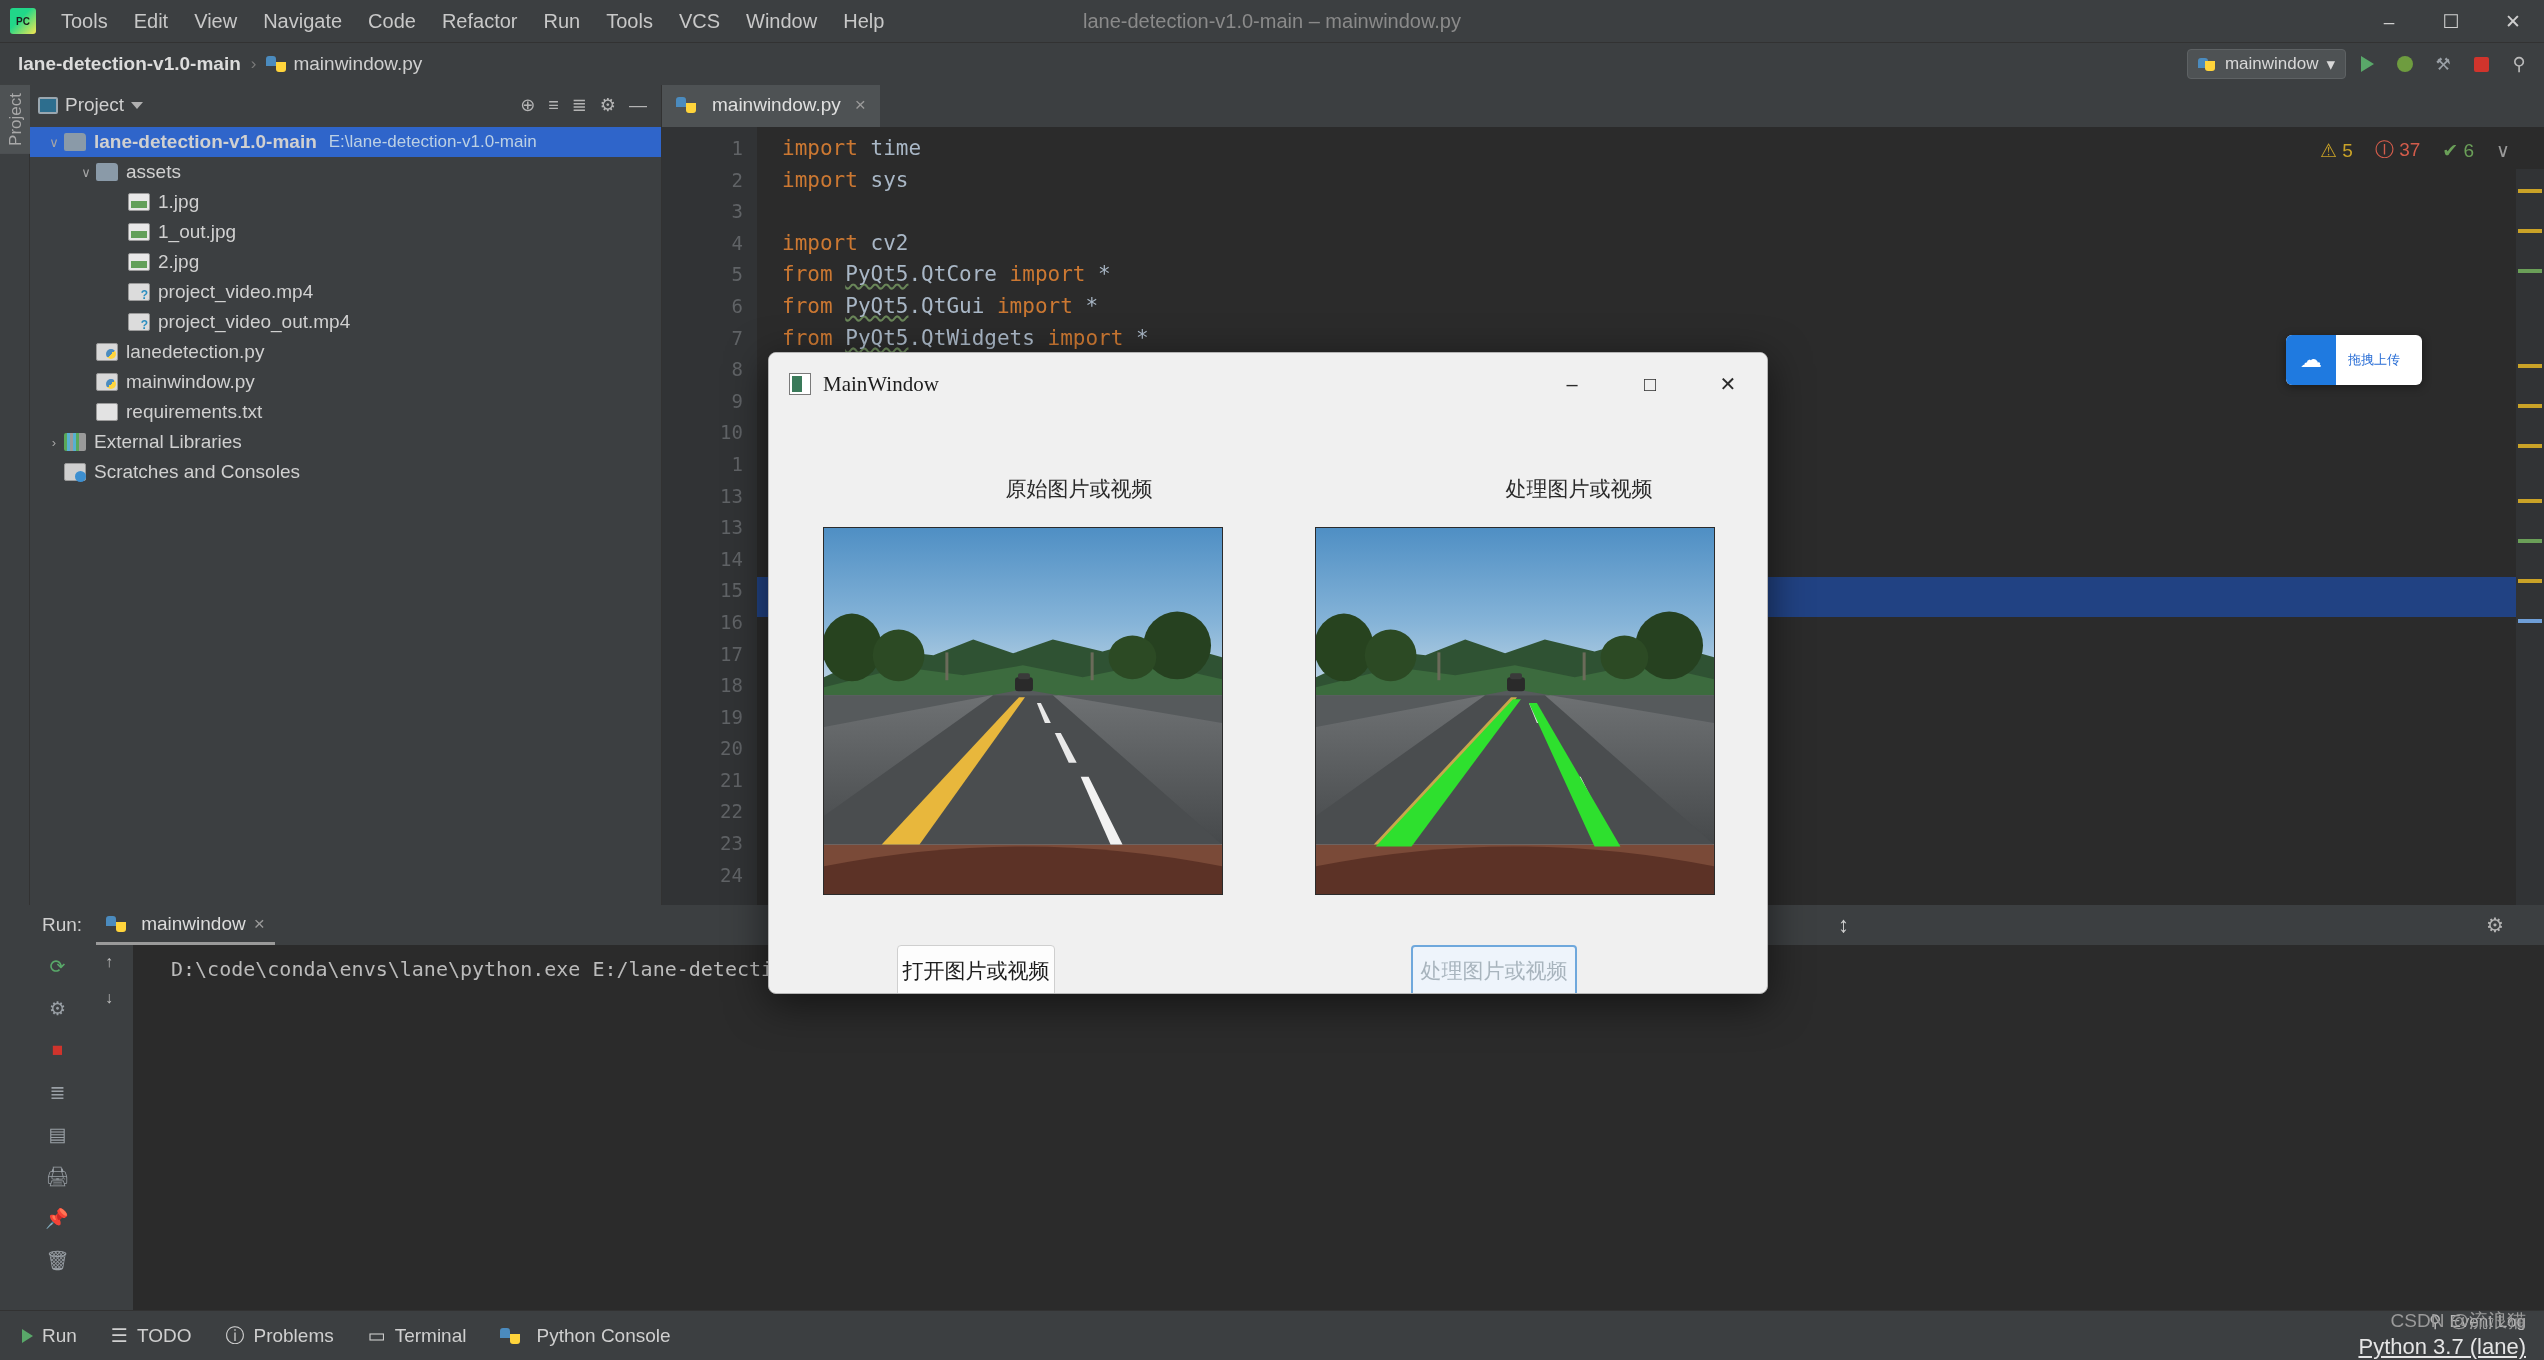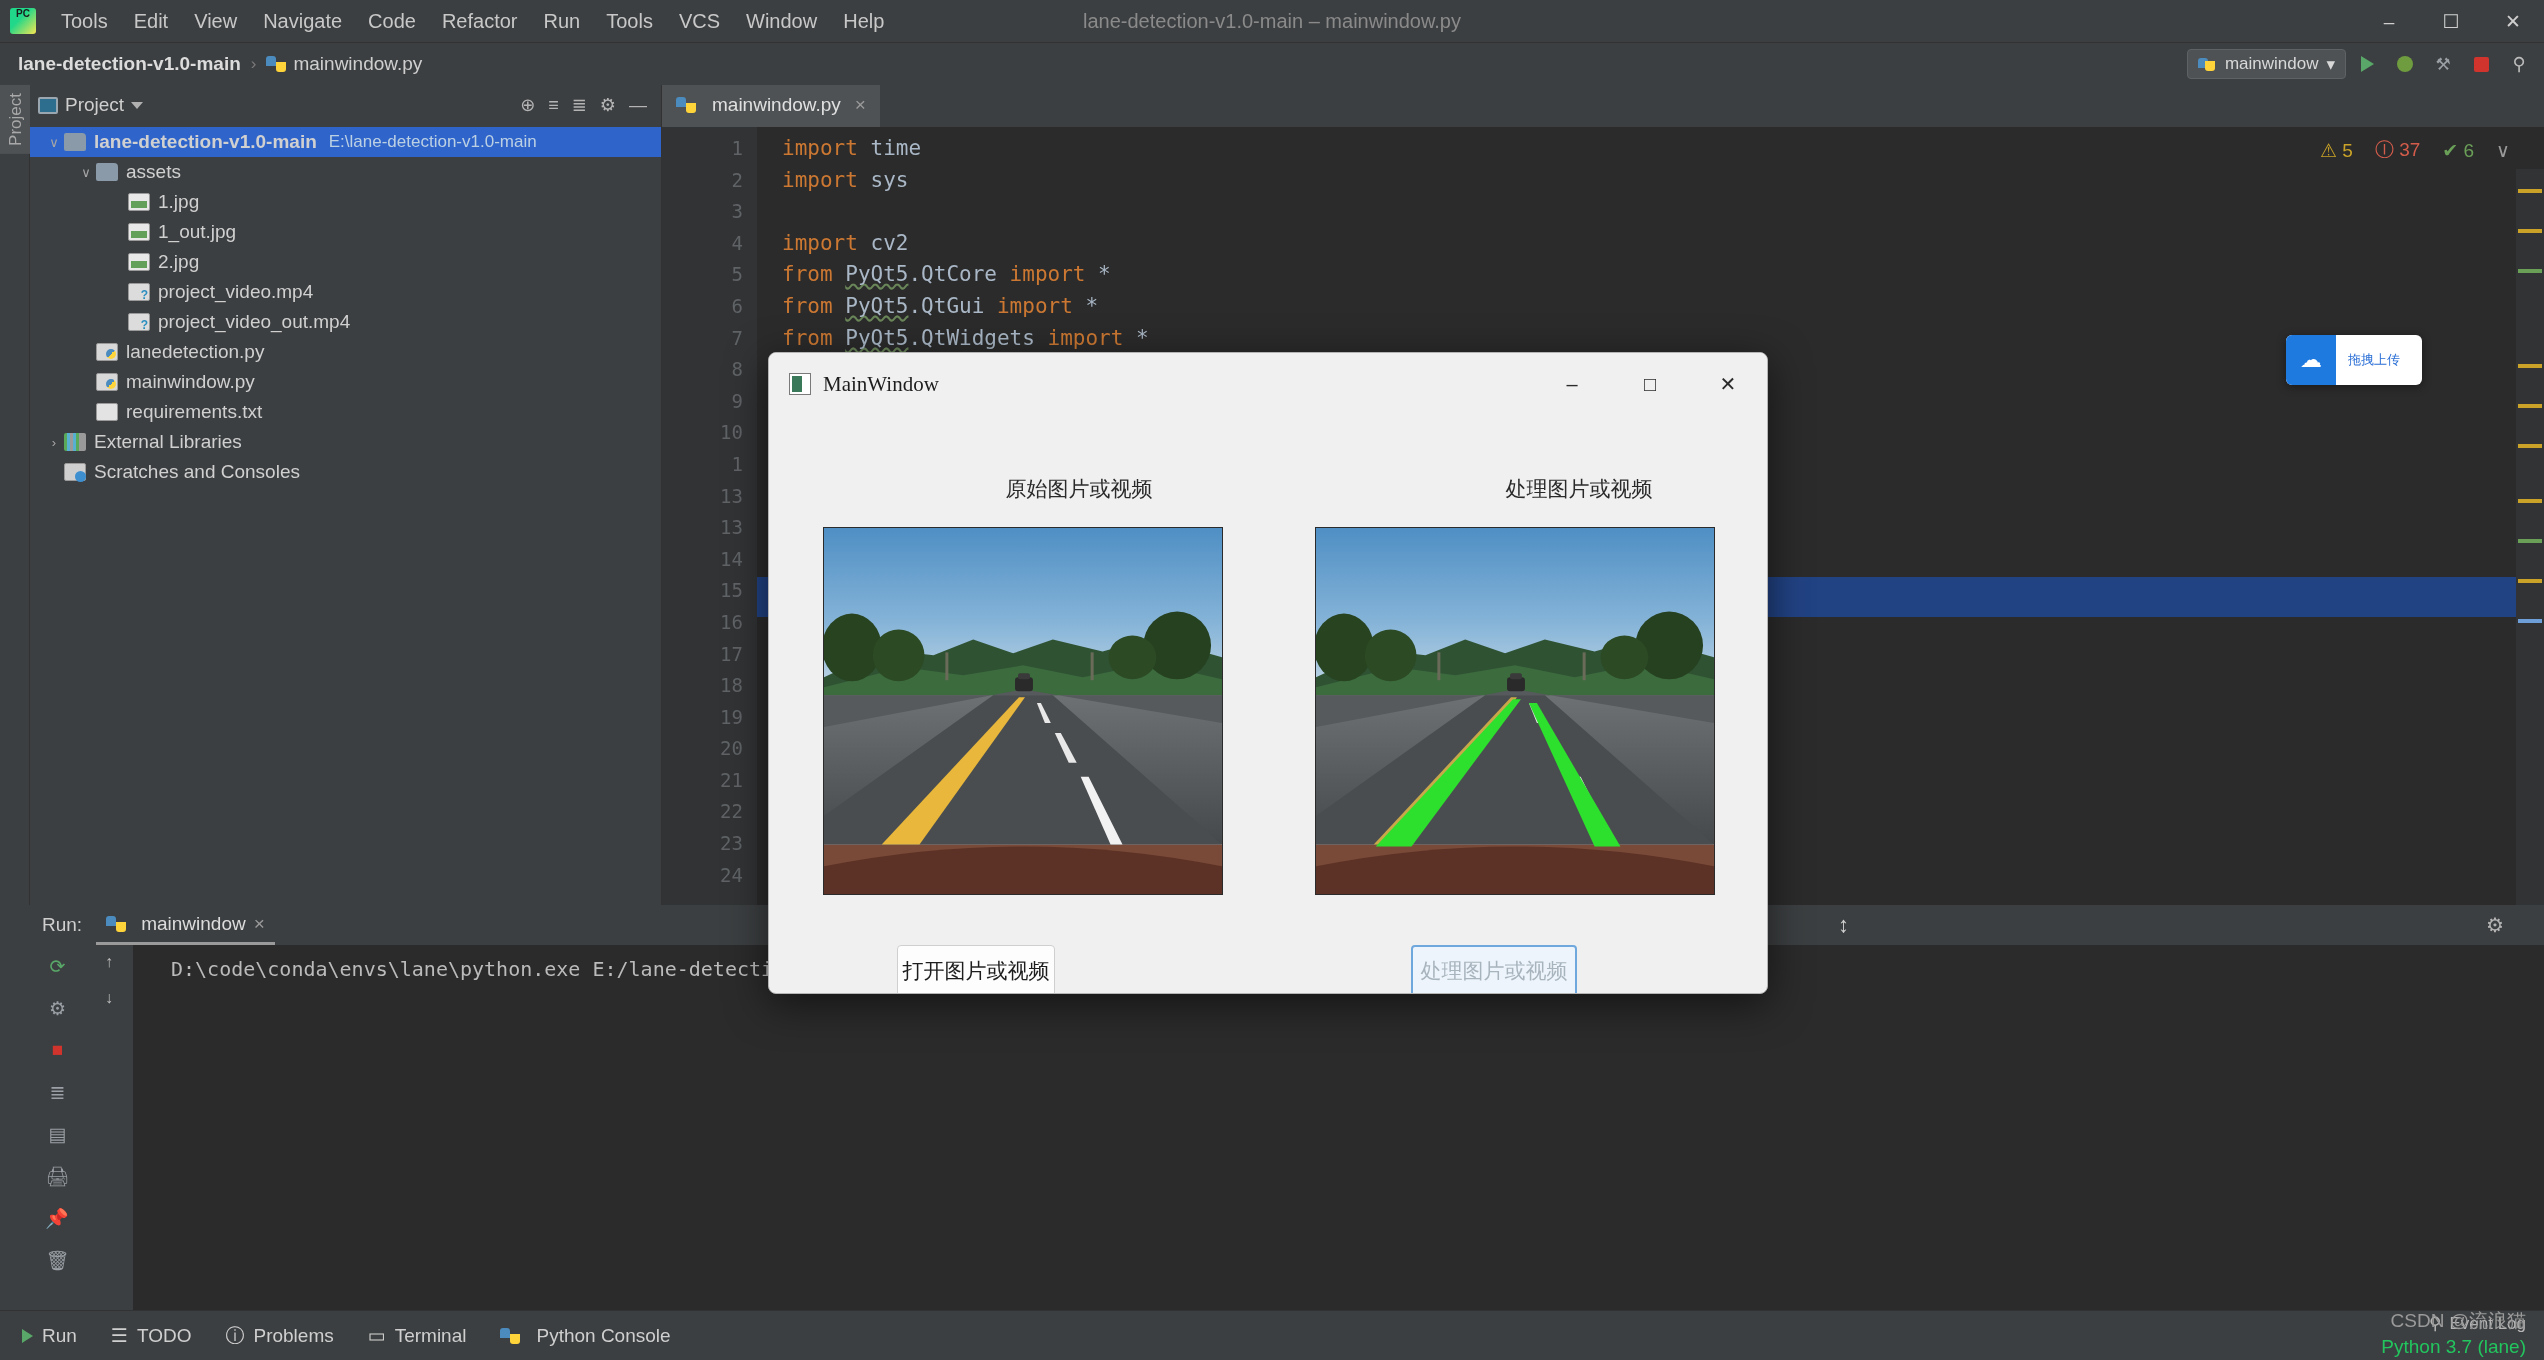--- a/index.html
+++ b/index.html
@@ -5,21 +5,21 @@
   * { box-sizing: border-box; margin:0; padding:0; }
   html,body { width:2544px; height:1360px; overflow:hidden; background:#3c3f41;
               font-family:"Liberation Sans", sans-serif; }
   #app { position:relative; width:2544px; height:1360px; background:#3c3f41; color:#bbbbbb; }
 
   
   .menubar { height:43px; background:#3c3f41; display:flex; align-items:center; padding-left:10px;
              position:relative; border-bottom:1px solid #323232;}
   .pclogo { width:26px; height:26px; margin-right:12px; border-radius:3px;
             background:linear-gradient(135deg,#21d789 0%,#21d789 40%,#f7e651 100%);
-            display:flex;justify-content:center;
+            display:flex;align-items:center;justify-content:center;
             font-size:10px;font-weight:bold;color:#1c1c1c;}
   .menuitem { font-size:20px; color:#c8c8c8; padding:3px 13px; cursor:default; white-space:nowrap;}
   .wintitle { position:absolute; left:50%; transform:translateX(-50%); font-size:20px; color:#8a8a8a; white-space:nowrap;}
   .winbtns { position:absolute; right:0; top:0; height:43px; display:flex; align-items:center;}
   .winbtn { width:62px; height:43px; display:flex;align-items:center;justify-content:center;
             font-size:19px; color:#cfcfcf;}
 
   
   .navbar { height:42px; background:#3c3f41; display:flex; align-items:center; padding-left:18px;
             position:relative; }
@@ -126,21 +126,21 @@
 
   
   .dragh{position:absolute;left:1838px;top:912px;font-size:22px;color:#cfcfcf;}
 
   
   .statusbar{position:absolute;left:0;bottom:0;height:50px;right:0;background:#3c3f41;
              display:flex;align-items:center;padding-left:22px;gap:34px;border-top:1px solid #323232;}
   .sb{display:flex;align-items:center;gap:9px;font-size:19px;color:#cfcfcf;}
   .sbright{position:absolute;right:18px;display:flex;flex-direction:column;align-items:flex-end;gap:2px;}
   .sbr1{font-size:17px;color:#b5b5b5;display:flex;align-items:center;gap:8px;}
-  .sbr2{font-size:19px;color:#22c55e;}
+  .sbr2{font-size:22px;color:#e5e5e5;text-decoration:underline;}
   .watermark{position:absolute;right:18px;bottom:26px;font-size:19px;color:#9a9a9a;}
 
   
   .lbstrip{position:absolute;left:0;top:905px;width:30px;bottom:50px;background:#3c3f41;}
 
   
   .qtdlg{position:absolute;left:768px;top:352px;width:1000px;height:642px;background:#f0f0f0;
          border:1px solid #b5b5b5;border-radius:8px;box-shadow:0 10px 40px rgba(0,0,0,.55);overflow:hidden;}
   .qttitle{height:62px;display:flex;align-items:center;padding-left:20px;background:#f0f0f0;}
   .qticon{width:22px;height:22px;border:1px solid #7a7a7a;background:#fff;position:relative;margin-right:12px;}

